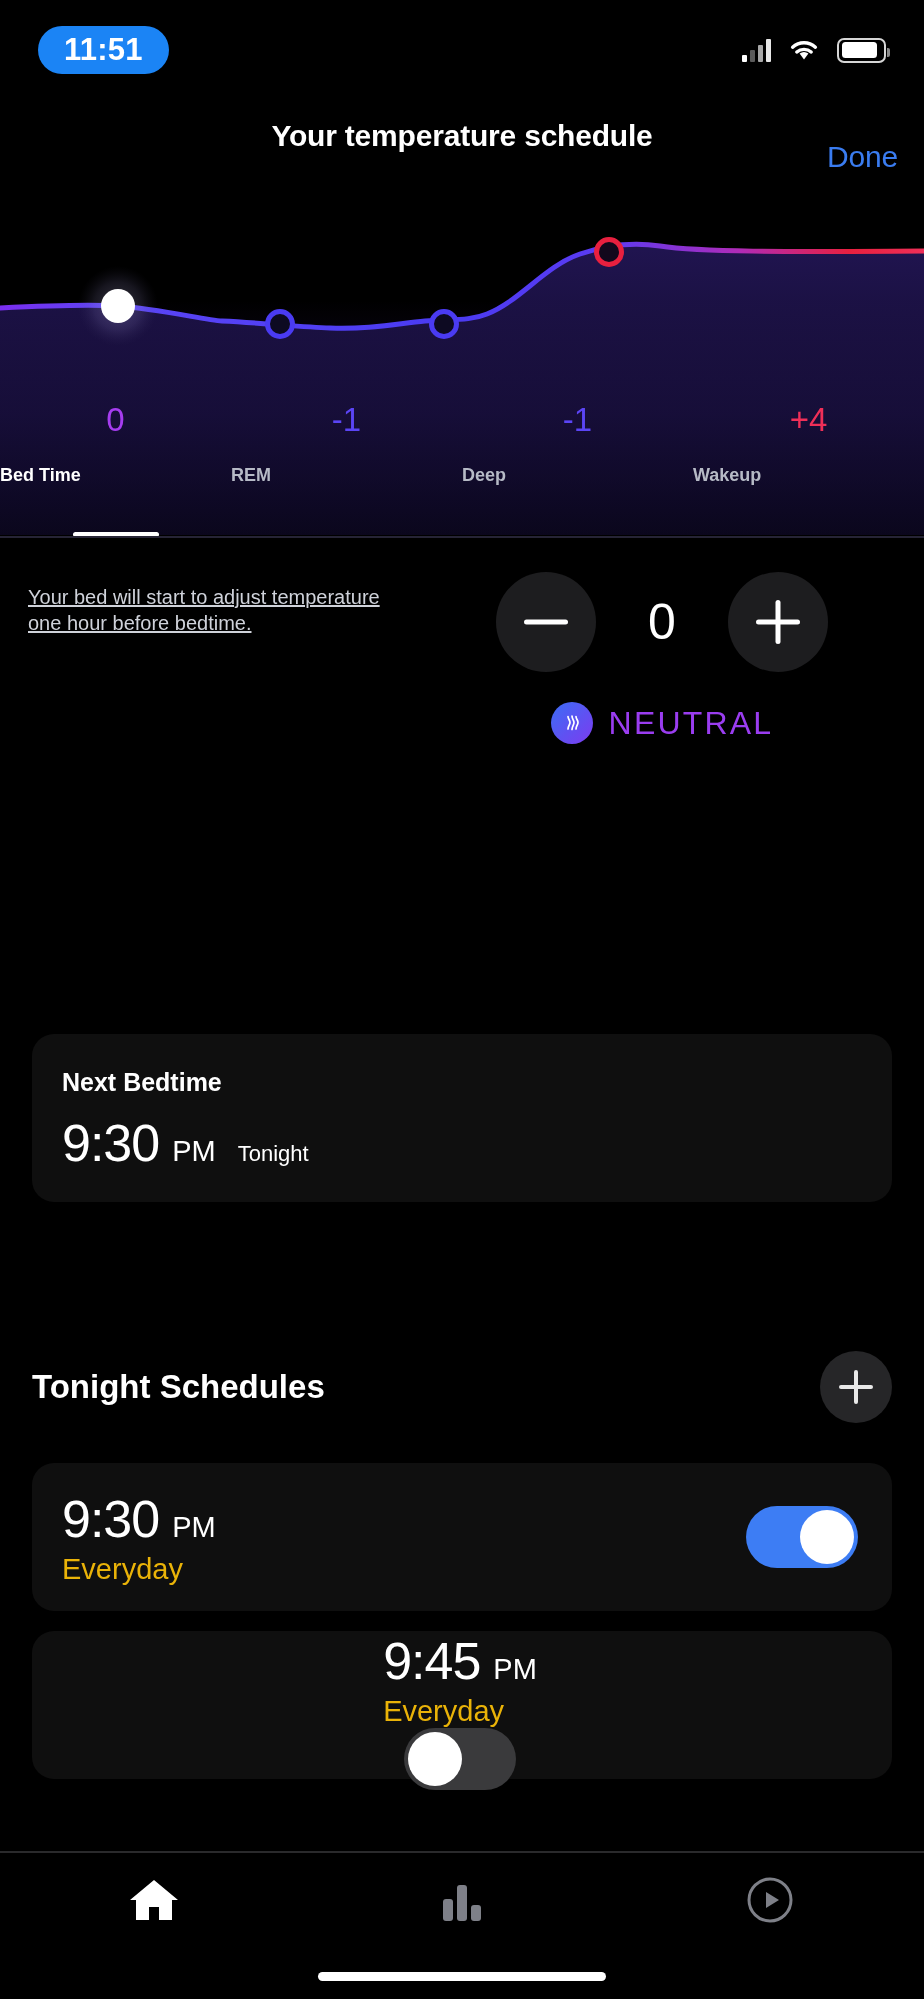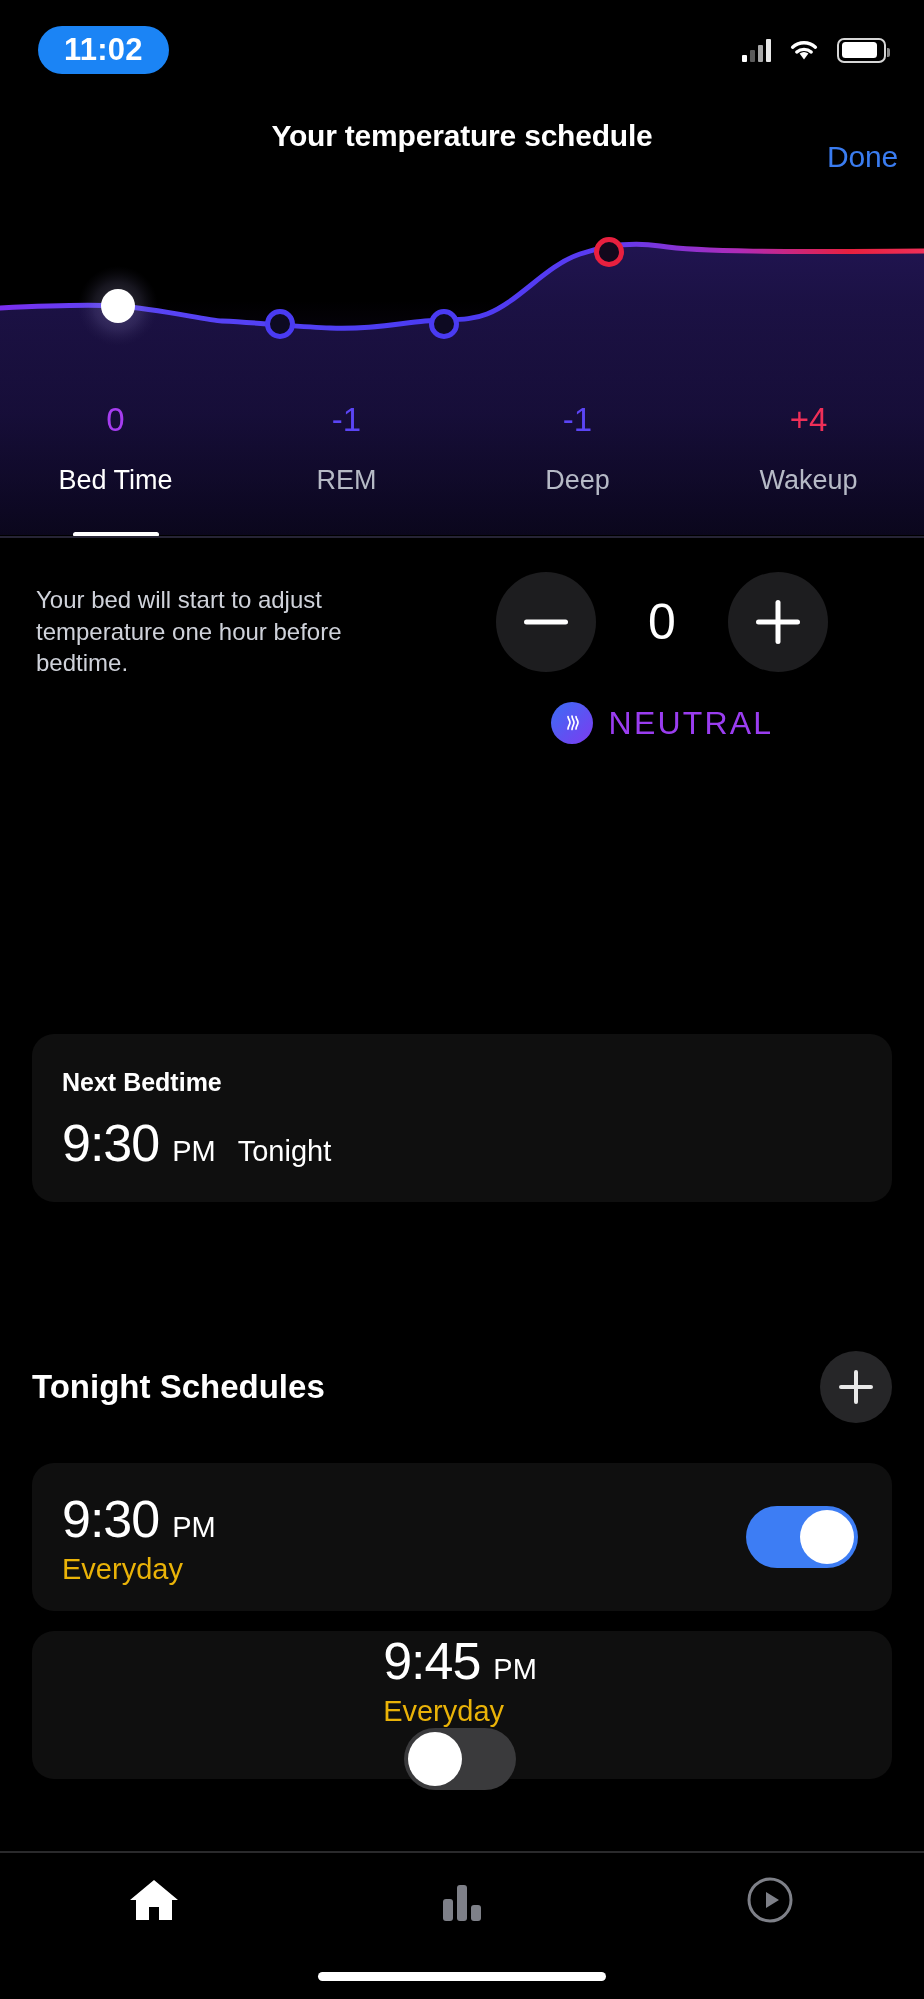--- a/index.html
+++ b/index.html
@@ -69,41 +69,41 @@
     display:flex;
   }
   .values-row .val{
     flex:1; text-align:center; font-size:33px; line-height:50px; font-weight:400;
   }
   .tabs-row{
     position:absolute; top:455px; left:0; width:100%; height:82px;
     display:flex;
   }
   .tab{
-    flex:1; text-align:center; position:relative;
-    font-size:27px; color:#b6bac6; padding-top:10px;
+    flex:1; text-align:left; position:relative;
+    font-size:18px; color:#b6bac6; padding-top:10px;font-weight:bold;
   }
   .tab.active{ color:#fff; }
   .tab.active .tab-underline{
     position:absolute; bottom:0; left:50%; transform:translateX(-50%);
     width:86px; height:5px; background:#fff; border-radius:3px;
   }
   .chart-divider{
     position:absolute; top:536px; left:0; width:100%; height:2px;
     background:#262436;
   }
 
   
   .adjust{
     position:absolute; top:566px; left:0; width:100%;
     display:flex; align-items:flex-start;
   }
   .adjust-text{
-    width:400px; padding-left:36px; padding-top:18px;
-    font-size:24px; line-height:1.32; color:#cfd2da;
+    width:400px; padding-left:28px; padding-top:18px;
+    font-size:20px; line-height:1.32; color:#cfd2da;text-decoration:underline;
   }
   .stepper-wrap{ flex:1; position:relative; padding-top:6px; }
   .stepper{
     display:flex; align-items:center; justify-content:center; gap:28px;
   }
   .step-btn{
     width:100px; height:100px; border-radius:50%;
     background:#1d1d1f; display:flex; align-items:center; justify-content:center;
   }
   .step-btn .glyph{ position:relative; width:44px; height:44px; }
@@ -134,21 +134,21 @@
   
   .card{
     position:absolute; left:32px; width:860px;
     background:#0f0f0f; border-radius:22px;
   }
   .card-next{ top:1034px; height:168px; padding:34px 30px 0; }
   .card-next .label{ font-size:25px; font-weight:bold; color:#fff; }
   .card-next .timeline{ display:flex; align-items:baseline; margin-top:16px; }
   .card-next .big{ font-size:52px; font-weight:300; letter-spacing:-1px; }
   .card-next .ampm{ font-size:29px; margin-left:13px; color:#fff; }
-  .card-next .when{ font-size:29px; margin-left:22px; color:#fff; }
+  .card-next .when{ font-size:22px; margin-left:22px; color:#fff; }
 
   
   .sec-head{
     position:absolute; top:1342px; left:0; width:100%; height:90px;
     display:flex; align-items:center; justify-content:space-between;
     padding:0 32px;
   }
   .sec-head h2{ font-size:33px; font-weight:bold; }
   .add-btn{
     width:72px; height:72px; border-radius:50%; background:#262628;
@@ -202,21 +202,21 @@
     position:absolute; bottom:18px; left:50%; transform:translateX(-50%);
     width:288px; height:9px; border-radius:5px; background:#fff;
   }
 </style>
 </head>
 <body>
 
 <div class="phone">
 
   <div class="statusbar">
-    <div class="time-pill">11:02</div>
+    <div class="time-pill">11:51</div>
     <div class="status-right">
       <div class="signal">
         <i></i>
           <i></i>
           <i></i>
           <i></i>
       </div>
       <div class="wifi">
         <svg width="32" height="24" viewBox="0 0 32 24">
           <path d="M16 21.5 L11.6 15.6 a7.4 7.4 0 0 1 8.8 0 Z" fill="#fff"></path>

